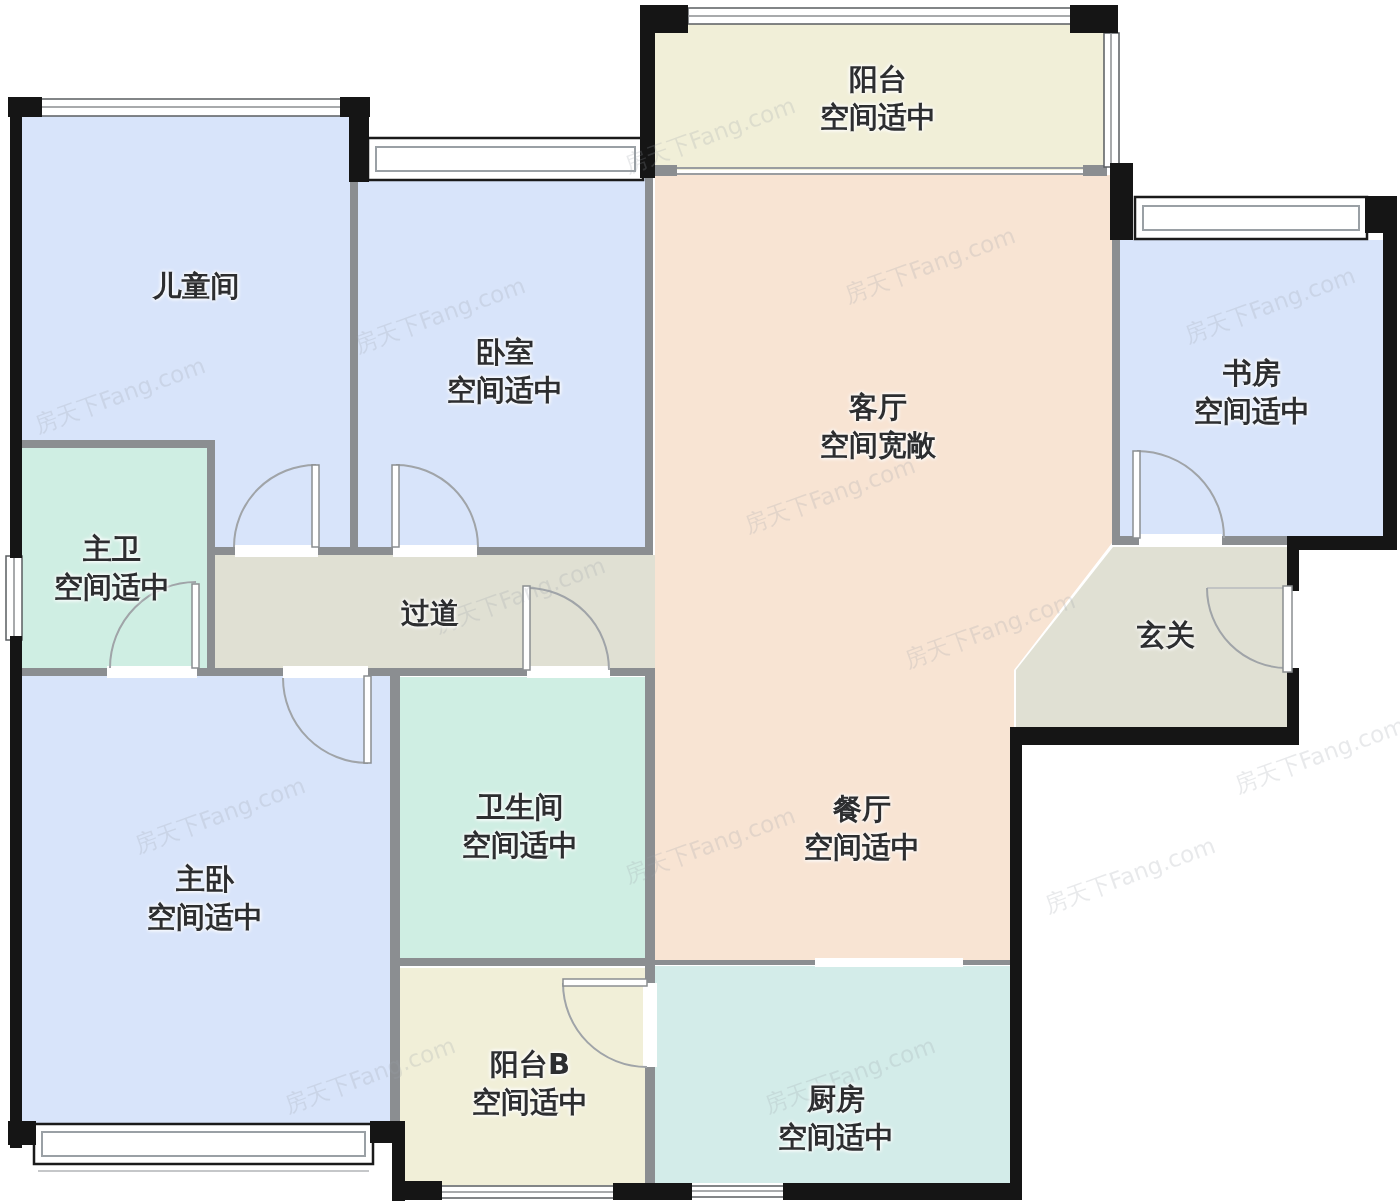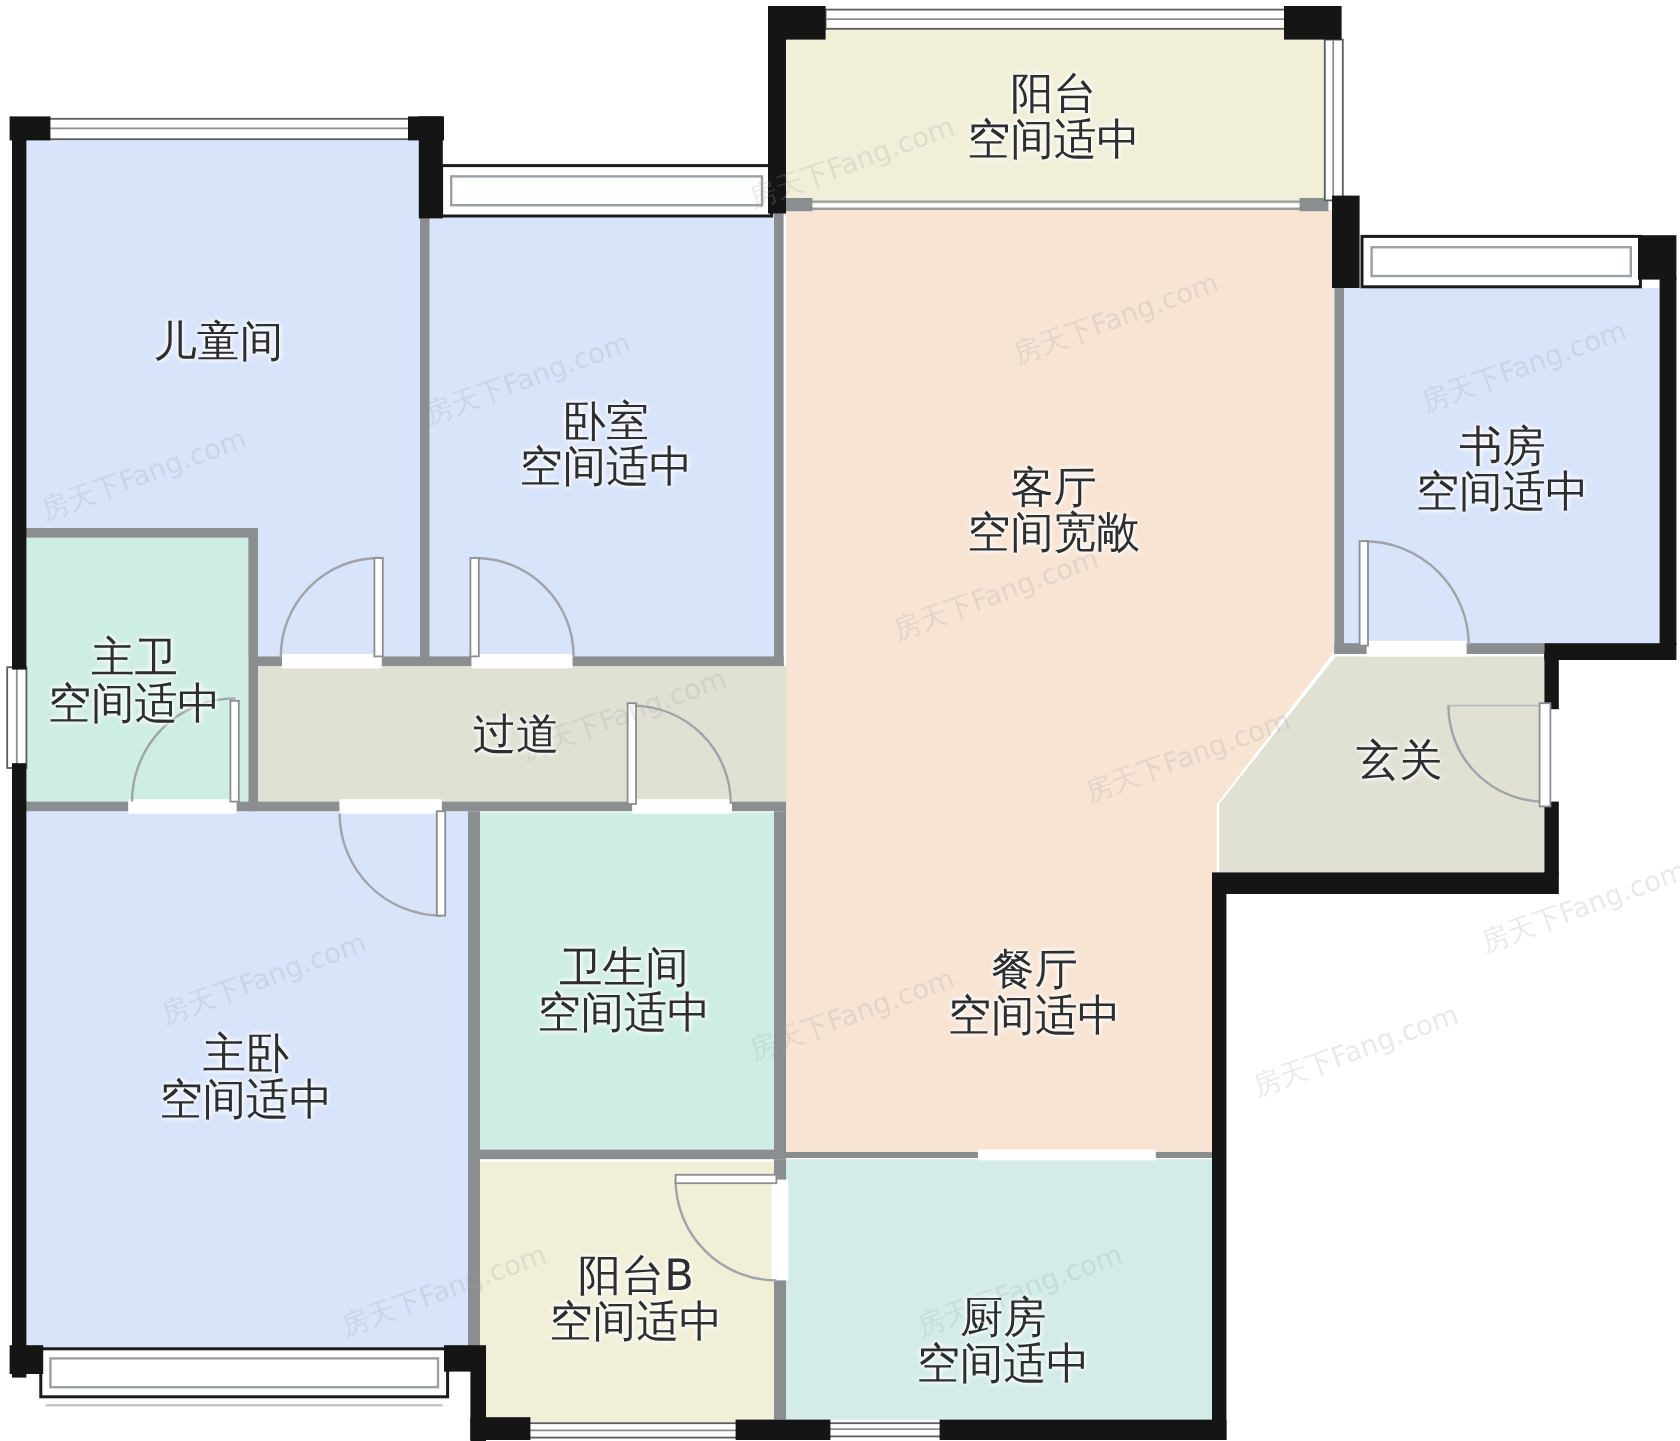--- a/index.html
+++ b/index.html
@@ -13,21 +13,21 @@
   .wB{fill:#151515;} .wG{fill:#8b8e91;} .th{fill:#ffffff;}
   .win{fill:#ffffff;stroke:#5a5d60;stroke-width:1.5;}
   .wl{stroke:#8b8e91;stroke-width:1.5;}
   .bayO{fill:#ffffff;stroke:#1a1a1a;stroke-width:2.5;}
   .bayI{fill:#ffffff;stroke:#9aa0a5;stroke-width:2;}
   .arc{fill:none;stroke:#a0a4a8;stroke-width:2;}
   .leaf{fill:#ffffff;stroke:#8b8e91;stroke-width:1.5;}
   .divl{stroke:#9a9da0;stroke-width:2;}
   
   .label{position:absolute;transform:translateX(-50%);text-align:center;
-         color:#2d2e30;font-weight:400;font-size:36px;line-height:38px;white-space:nowrap;
+         color:#2d2e30;font-weight:700;font-size:29px;line-height:38px;white-space:nowrap;
          text-shadow:0 0 3px #fff,0 0 4px #fff,0 0 5px #fff;z-index:3;}
   .label span{display:block;}
   
   .wm{position:absolute;transform:rotate(-20deg);color:#9aa0a8;opacity:.22;
       font-size:23px;font-weight:400;z-index:2;white-space:nowrap;pointer-events:none;}
 </style>
 </head>
 <body>
 
 <div id="plan">
@@ -205,21 +205,21 @@
   <div class="wm" style="left:430px;top:580px">房天下Fang.com</div>
   <div class="wm" style="left:740px;top:480px">房天下Fang.com</div>
   <div class="wm" style="left:900px;top:615px">房天下Fang.com</div>
   <div class="wm" style="left:130px;top:800px">房天下Fang.com</div>
   <div class="wm" style="left:620px;top:830px">房天下Fang.com</div>
   <div class="wm" style="left:1040px;top:860px">房天下Fang.com</div>
   <div class="wm" style="left:280px;top:1060px">房天下Fang.com</div>
   <div class="wm" style="left:760px;top:1060px">房天下Fang.com</div>
   <div class="wm" style="left:1230px;top:740px">房天下Fang.com</div>
 
-  <div class="label" style="left:182px;top:267px">
+  <div class="label" style="left:196px;top:267px">
     <span>儿童间</span>
     <span></span>
   </div>
   <div class="label" style="left:505px;top:333px">
     <span>卧室</span>
     <span>空间适中</span>
   </div>
   <div class="label" style="left:878px;top:60px">
     <span>阳台</span>
     <span>空间适中</span>

